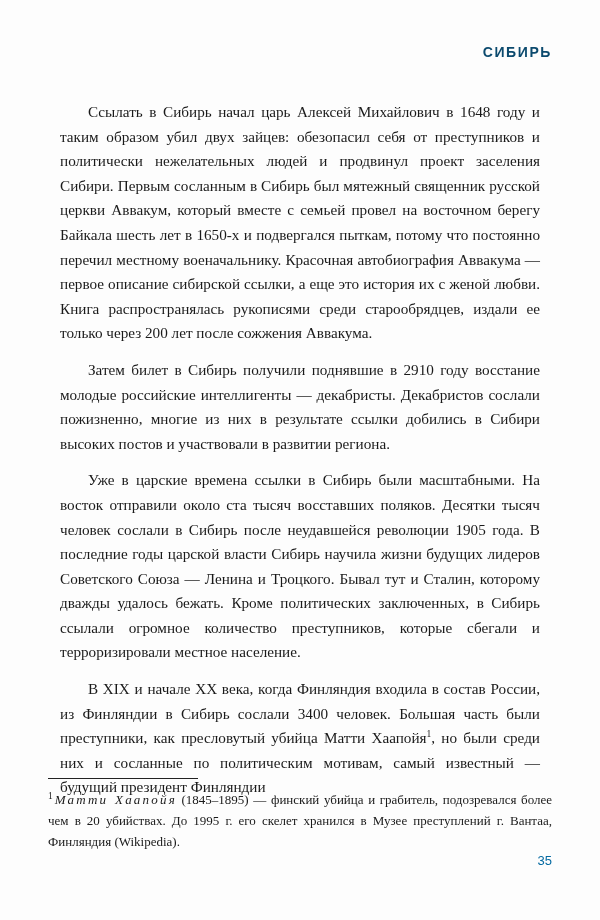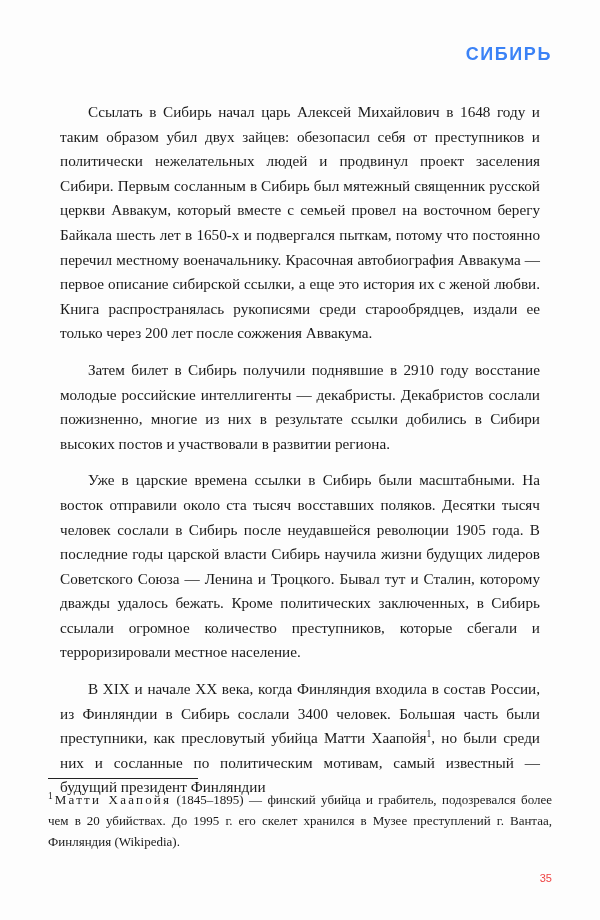--- a/index.html
+++ b/index.html
@@ -14,24 +14,24 @@
     background: #fdfdfd;
     font-family: "Liberation Serif", serif;
     color: #1a1a1a;
     overflow: hidden;
   }
   .running-head {
     position: absolute;
     top: 44px;
     right: 48px;
     font-family: "Liberation Sans", sans-serif;
-    font-size: 18px;
+    font-size: 14px;
     font-weight: bold;
     letter-spacing: 1.6px;
-    color: #3b82f6;
+    color: #0c4a6e;
   }
   .body-block {
     position: absolute;
     top: 88px;
     left: 48px;
     width: 504px;
   }
   .para {
     margin: 12px;
     text-align: justify;
@@ -59,32 +59,33 @@
     font-size: 13px;
     line-height: 20.6px;
   }
   .footnote .fn-marker {
     font-size: 9.5px;
     vertical-align: super;
     margin-right: 2px;
   }
   .fn-name {
     letter-spacing: 2.2px;
+    font-style: italic;
   }
   sup.fn-ref {
     font-size: 9.5px;
     line-height: 0;
   }
   .folio {
     position: absolute;
     right: 48px;
-    bottom: 36px;
+    bottom: 52px;
     font-family: "Liberation Sans", sans-serif;
-    font-size: 11px;
-    color: #ef4444;
+    font-size: 13px;
+    color: #0369a1;
   }
 </style>
 </head>
 <body>
 
 <div class="page">
 
   <div class="running-head">СИБИРЬ</div>
 
   <div class="body-block">

